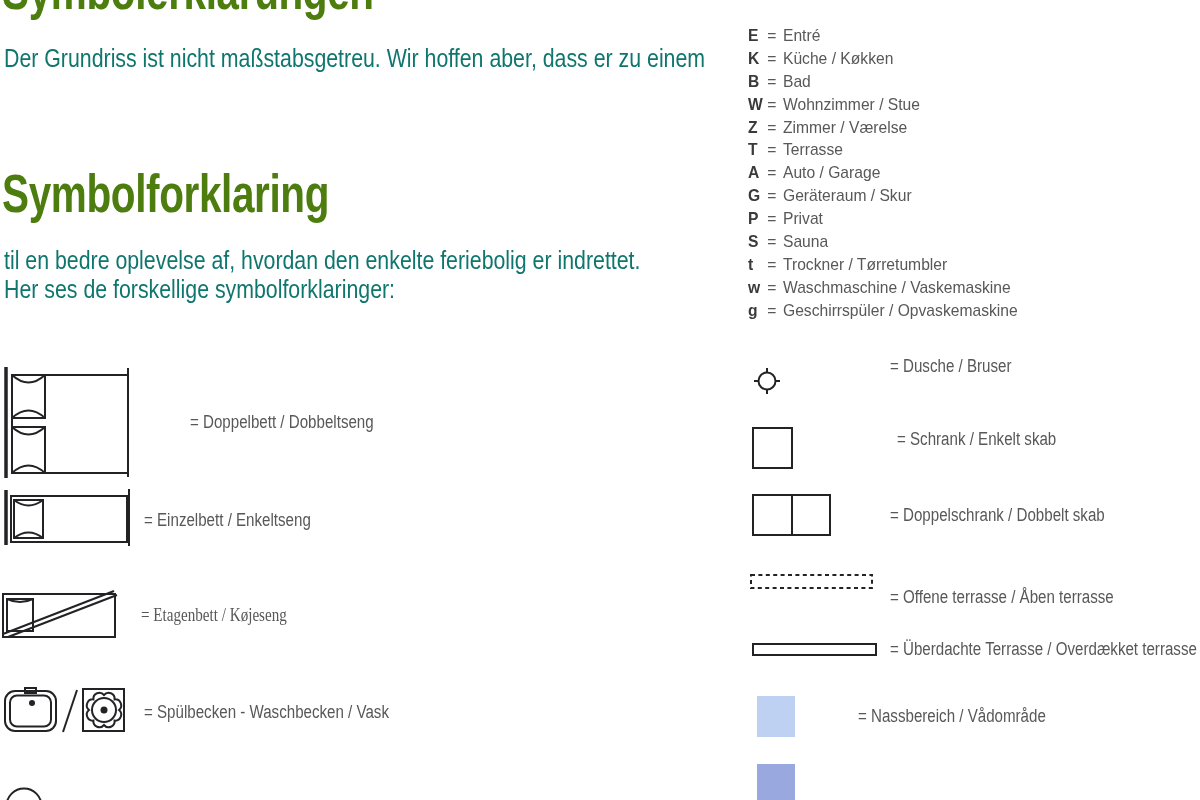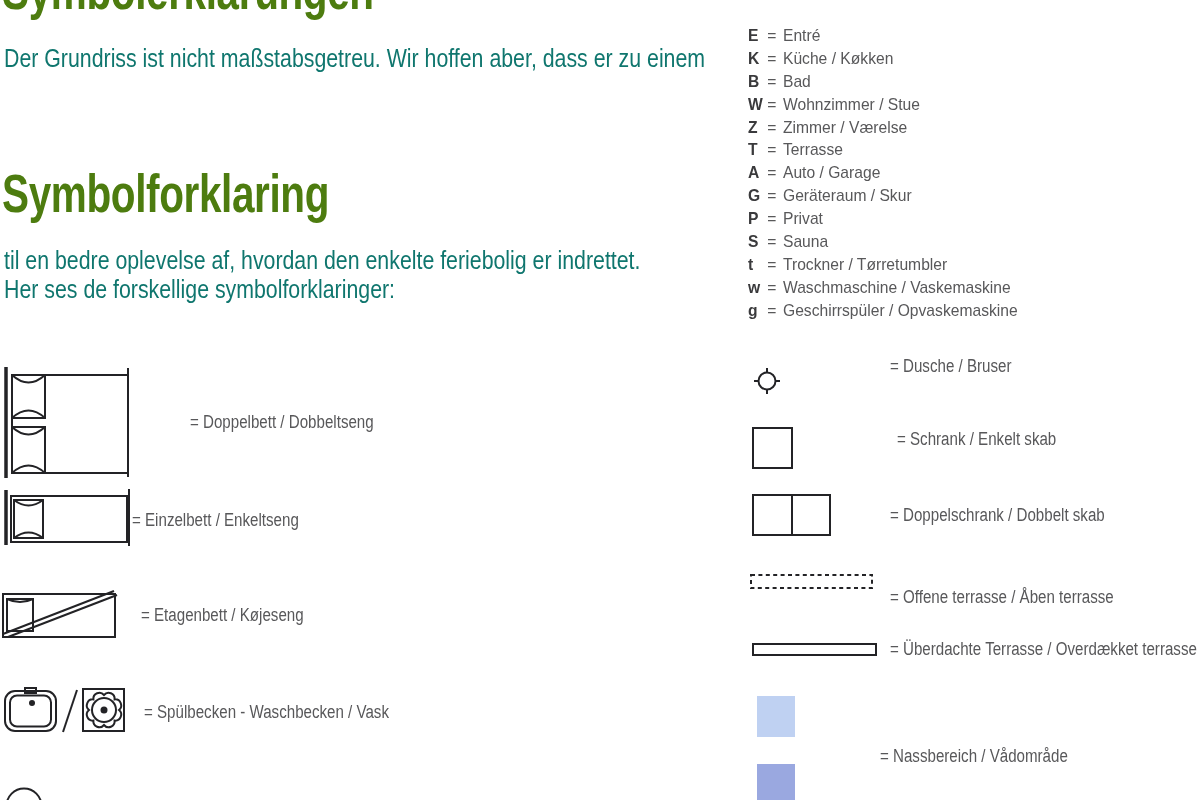--- a/index.html
+++ b/index.html
@@ -141,32 +141,32 @@
 </div>
 
 <svg class="abs icon" style="left:2px; top:488px;" width="132" height="59" viewBox="0 0 132 59">
   <line class="stroke-thick" x1="4" y1="2" x2="4" y2="57"></line>
   <rect class="stroke" x="9" y="8" width="116" height="46"></rect>
   <line class="stroke" x1="127" y1="1" x2="127" y2="58"></line>
   <rect class="stroke" x="12" y="12" width="29" height="38"></rect>
   <path class="stroke" d="M12,12 Q26.5,23 41,12"></path>
   <path class="stroke" d="M12,50 Q26.5,39 41,50"></path>
 </svg>
-<div class="abs sym-label" style="left:132px; top:511px;">
+<div class="abs sym-label" style="left:144px; top:511px;">
   <span class="cond84">= Einzelbett / Enkeltseng</span>
 </div>
 
 <svg class="abs icon" style="left:1px; top:590px;" width="118" height="49" viewBox="0 0 118 49">
   <rect class="stroke" x="2" y="4" width="112" height="43"></rect>
   <rect class="stroke" x="6" y="9" width="26" height="32"></rect>
   <path class="stroke" d="M6,9 Q19,15 32,9"></path>
   <line class="stroke" x1="2" y1="44" x2="113" y2="1"></line>
   <line class="stroke" x1="7" y1="47" x2="116" y2="5"></line>
 </svg>
-<div class="abs sym-label" style="left:141px; top:606px;">
+<div class="abs sym-label" style="left:141px; top:606px;font-family:Liberation Serif, serif;">
   <span class="cond84">= Etagenbett / Køjeseng</span>
 </div>
 
 <svg class="abs icon" style="left:4px; top:687px;" width="54" height="47" viewBox="0 0 54 47">
   <rect class="stroke" x="21" y="1" width="11" height="5"></rect>
   <rect class="stroke" x="1" y="4" width="51" height="40" rx="10"></rect>
   <rect class="stroke" x="6" y="8.5" width="41" height="31" rx="7"></rect>
   <circle class="fillpt" cx="28" cy="16" r="3"></circle>
 </svg>
 <svg class="abs icon" style="left:61px; top:688px;" width="18" height="46" viewBox="0 0 18 46">
@@ -215,20 +215,20 @@
 <div class="abs sym-label" style="left:890px; top:588px;">
   <span class="cond84">= Offene terrasse / Åben terrasse</span>
 </div>
 
 <div class="abs roof-terrace" style="left:752px; top:643px;"></div>
 <div class="abs sym-label" style="left:890px; top:640px;">
   <span class="cond84">= Überdachte Terrasse / Overdækket terrasse</span>
 </div>
 
 <div class="abs swatch-wet" style="left:757px; top:696px;"></div>
-<div class="abs sym-label" style="left:880px; top:707px;margin-top:40px;">
+<div class="abs sym-label" style="left:858px; top:707px;">
   <span class="cond84">= Nassbereich / Vådområde</span>
 </div>
 
 <div class="abs swatch-spa" style="left:757px; top:764px;"></div>
 <div class="abs sym-label" style="left:890px; top:806px;">
   <span class="cond84">= Spa, pool</span>
 </div>
 
 </body></html>

